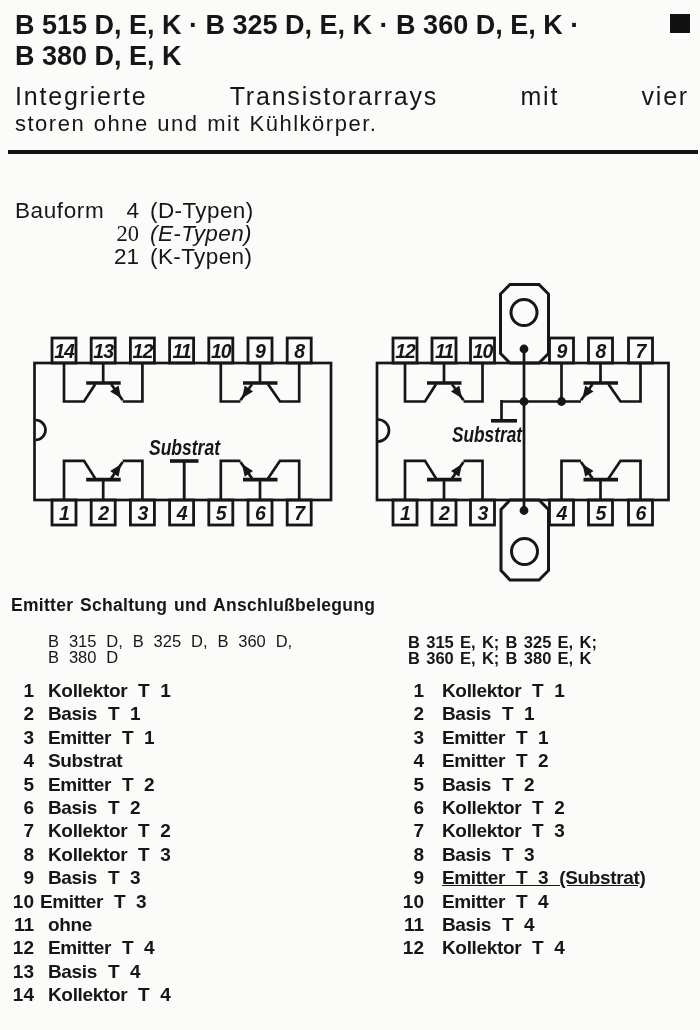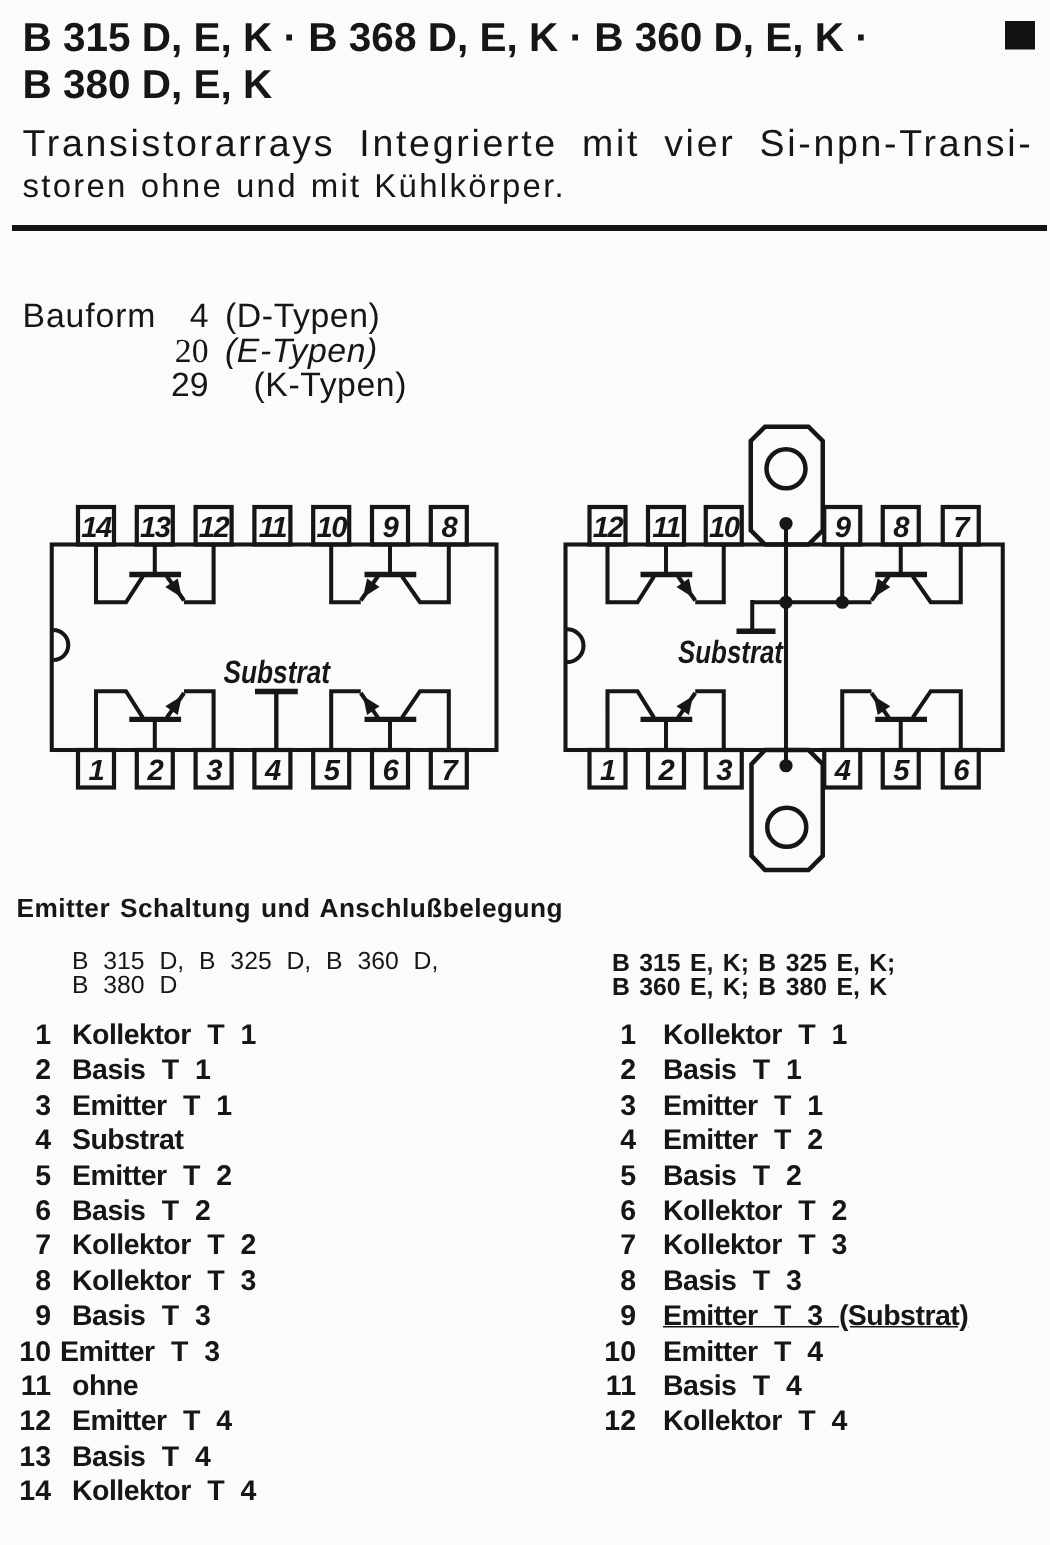--- a/index.html
+++ b/index.html
@@ -1,48 +1,47 @@
 <!DOCTYPE html>
 <html><head><meta charset="utf-8"><style>
 html,body{margin:0;padding:0;}
 body{width:700px;height:1030px;background:#fbfbfa;font-family:"Liberation Sans",sans-serif;color:#161616;position:relative;overflow:hidden;}
 div{white-space:nowrap;}
 </style></head><body>
 
-<div style="position:absolute;left:15px;top:10px;font-size:27px;font-weight:bold;line-height:31px;">B 315 D, E, K · B 368 D, E, K · B 360 D, E, K ·</div>
+<div style="position:absolute;left:15px;top:10px;font-size:27px;font-weight:bold;line-height:31px;">B 515 D, E, K · B 325 D, E, K · B 360 D, E, K ·</div>
 
 <div style="position:absolute;left:15px;top:41px;font-size:27px;font-weight:bold;line-height:31px;">B 380 D, E, K</div>
 
 <div style="position:absolute;left:670px;top:14px;width:20px;height:19px;background:#111;"></div>
 
 <div style="position:absolute;left:15px;top:82px;width:674px;font-size:25px;line-height:28px;letter-spacing:1.8px;display:flex;justify-content:space-between;">
+    <span>Integrierte</span>
     <span>Transistorarrays</span>
-    <span>Integrierte</span>
     <span>mit</span>
     <span>vier</span>
-    <span>Si-npn-Transi-</span>
   </div>
 
 <div style="position:absolute;left:15px;top:110px;font-size:22px;line-height:28px;letter-spacing:1.5px;word-spacing:1px;">storen ohne und mit Kühlkörper.</div>
 
 <div style="position:absolute;left:8px;top:150px;width:690px;height:4px;background:#141414;"></div>
 
 <div style="position:absolute;left:15px;top:198px;font-size:22.5px;letter-spacing:0.6px;">Bauform</div>
 
 <div style="position:absolute;left:0px;top:198px;width:139px;text-align:right;font-size:22.5px;">4</div>
 
 <div style="position:absolute;left:150px;top:198px;font-size:22.5px;letter-spacing:0.4px;">(D-Typen)</div>
 
 <div style="position:absolute;left:0px;top:221px;width:139px;text-align:right;font-size:22.5px;font-family:Liberation Serif, serif;">20</div>
 
 <div style="position:absolute;left:150px;top:221px;font-size:22.5px;letter-spacing:0.4px;font-style:italic;">(E-Typen)</div>
 
-<div style="position:absolute;left:0px;top:244px;width:139px;text-align:right;font-size:22.5px;">29</div>
-
-<div style="position:absolute;left:150px;top:244px;font-size:22.5px;letter-spacing:0.4px;margin-left:19px;">(K-Typen)</div>
+<div style="position:absolute;left:0px;top:244px;width:139px;text-align:right;font-size:22.5px;">21</div>
+
+<div style="position:absolute;left:150px;top:244px;font-size:22.5px;letter-spacing:0.4px;">(K-Typen)</div>
 <svg width="700" height="1030" viewBox="0 0 700 1030" style="position:absolute;left:0;top:0" font-family="Liberation Sans, sans-serif">
 
 <rect x="34.5" y="363" width="296.5" height="137" fill="none" stroke="#161616" stroke-width="2.7"></rect>
 
 <path d="M 35.5 420 A 10 10 0 0 1 35.5 440" fill="none" stroke="#161616" stroke-width="2.7"></path>
 
 <g>
       <rect x="52.0" y="338" width="24" height="25" fill="none" stroke="#161616" stroke-width="2.8"></rect>
       <text x="64.0" y="357.8" font-size="19.5" font-style="italic" font-weight="bold" text-anchor="middle" letter-spacing="-1" fill="#161616">14</text>
     </g>

